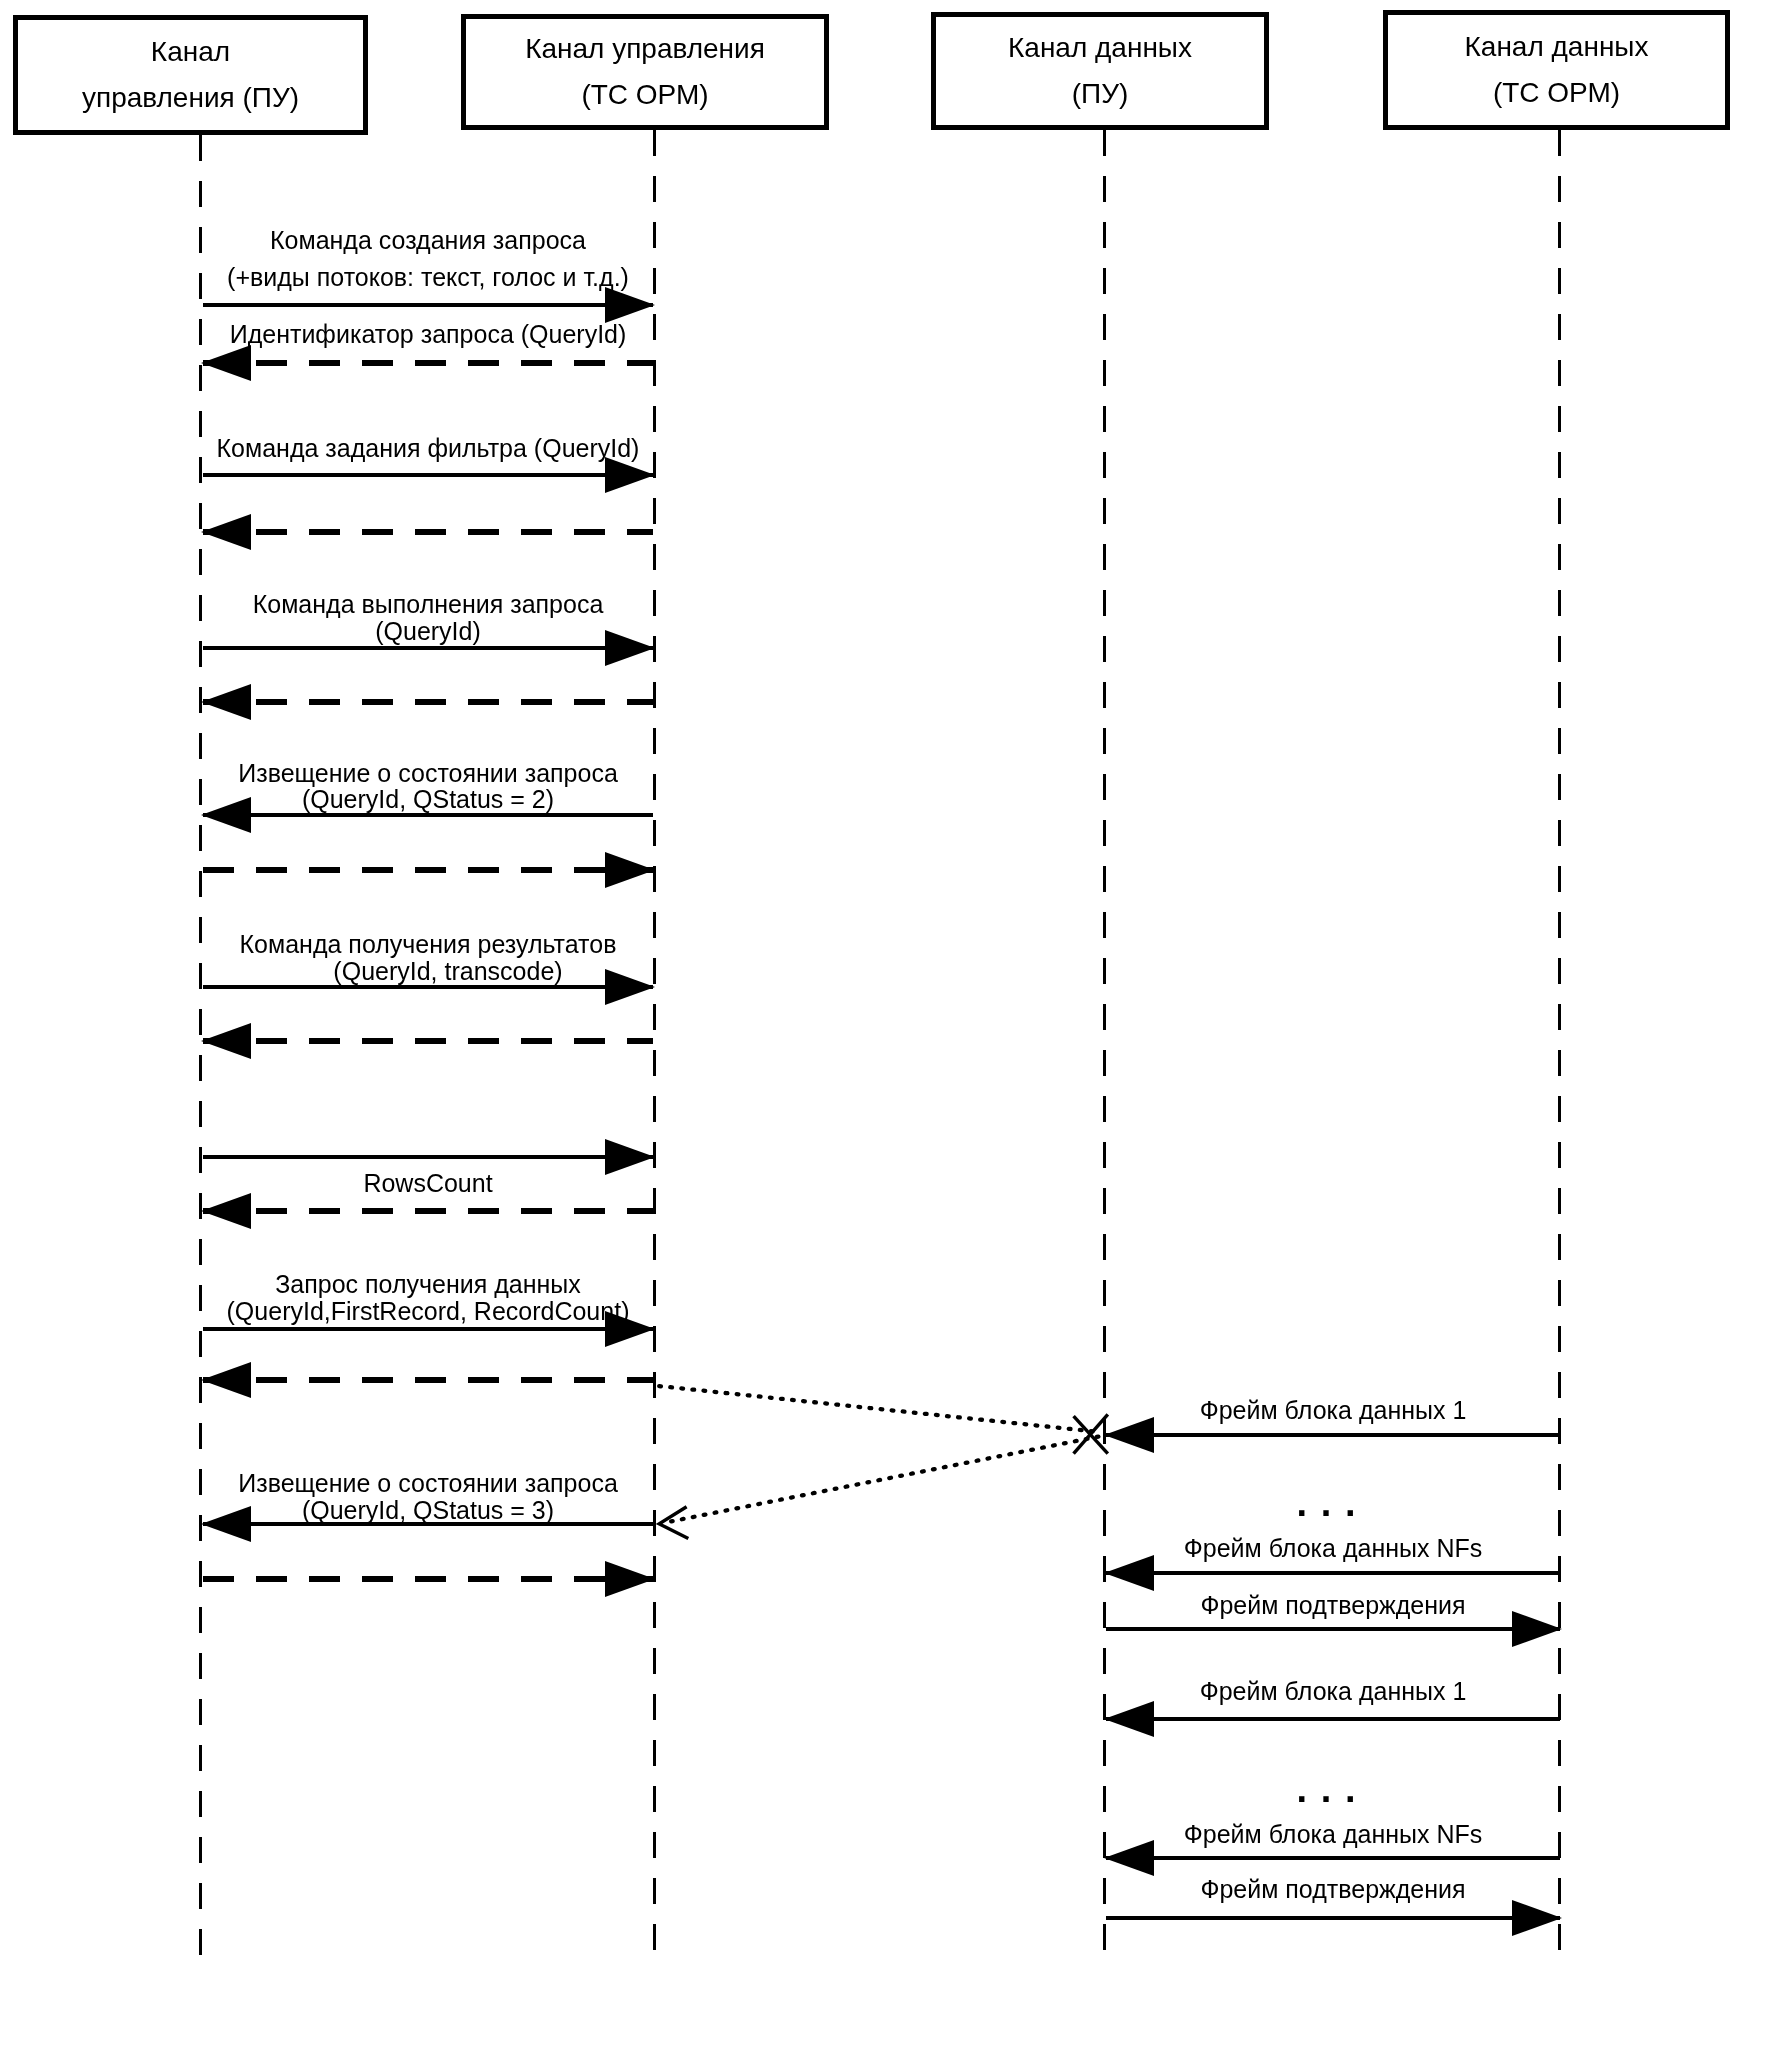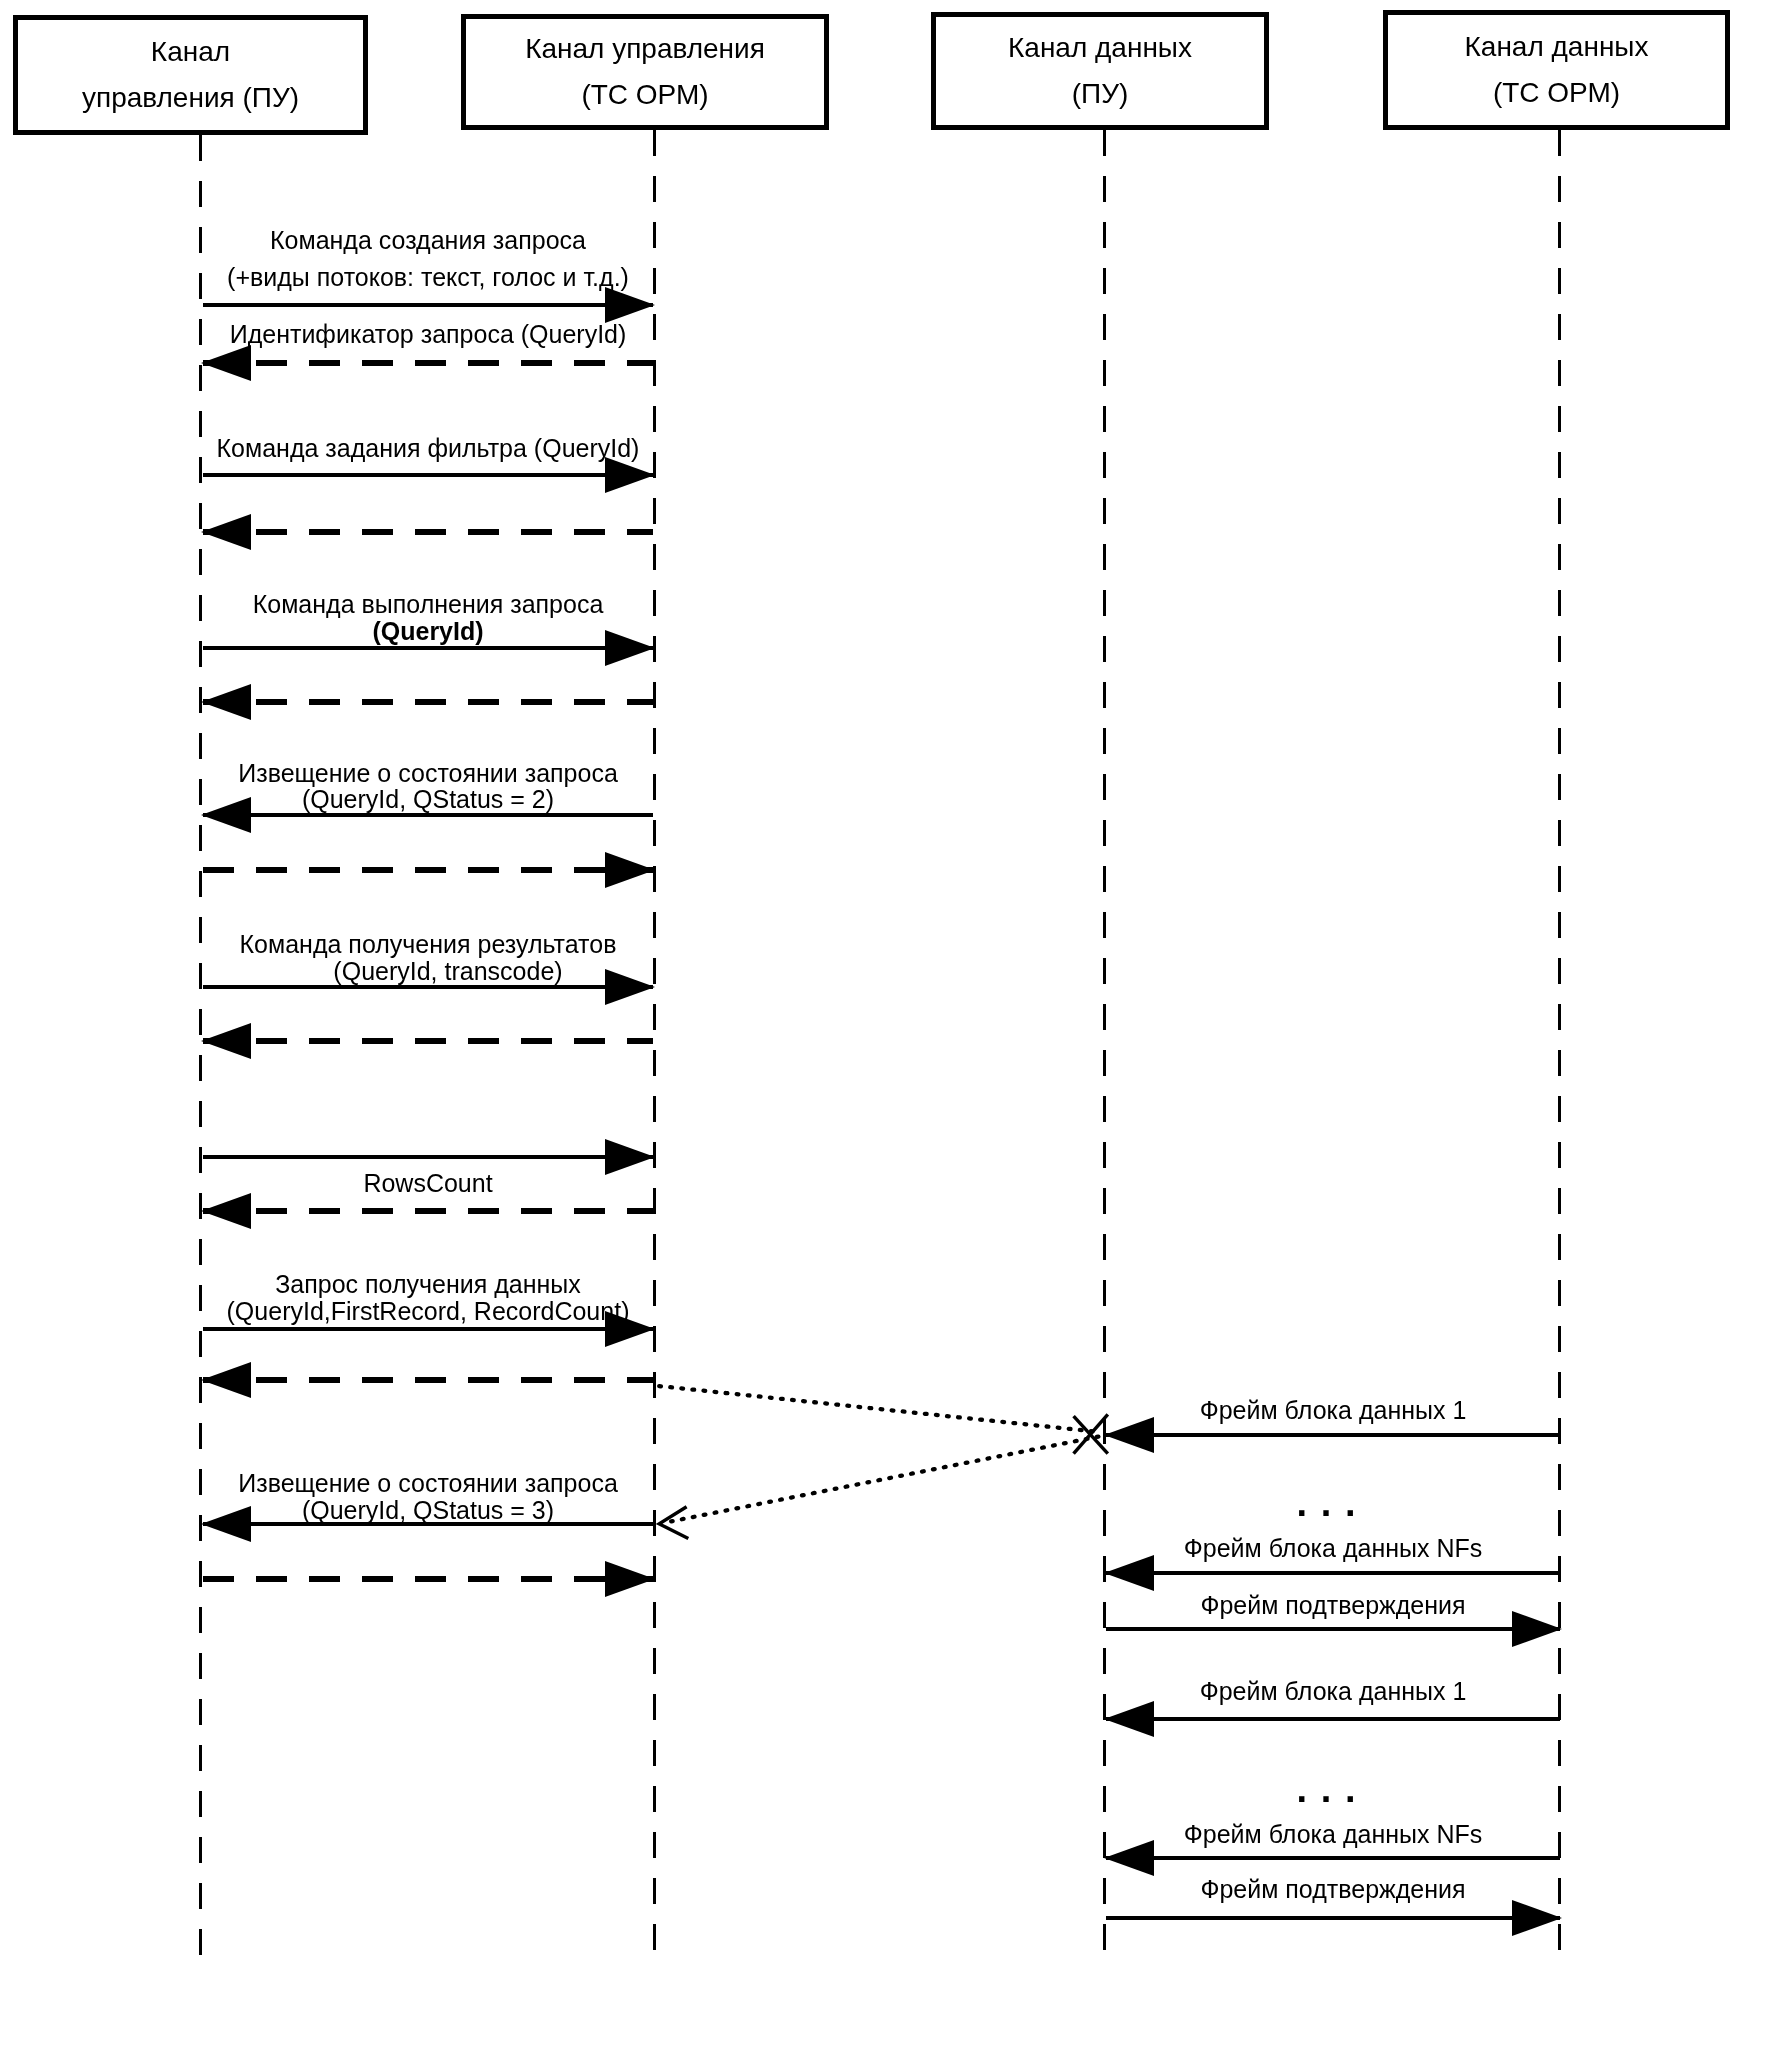--- a/index.html
+++ b/index.html
@@ -83,21 +83,21 @@
     <div class="shaft-solid"></div>
     <div class="head head-right"></div>
   </div>
 
   <div class="arrow col-left" style="top:529px;">
     <div class="shaft-dashed"></div>
     <div class="head head-left"></div>
   </div>
 
   <div class="lbl col-left" style="top:587px;">Команда выполнения запроса</div>
-  <div class="lbl col-left" style="top:614px;font-weight:bold;">(QueryId)</div>
+  <div class="lbl col-left" style="top:614px;">(QueryId)</div>
   <div class="arrow col-left" style="top:645px;">
     <div class="shaft-solid"></div>
     <div class="head head-right"></div>
   </div>
 
   <div class="arrow col-left" style="top:699px;">
     <div class="shaft-dashed"></div>
     <div class="head head-left"></div>
   </div>
 

